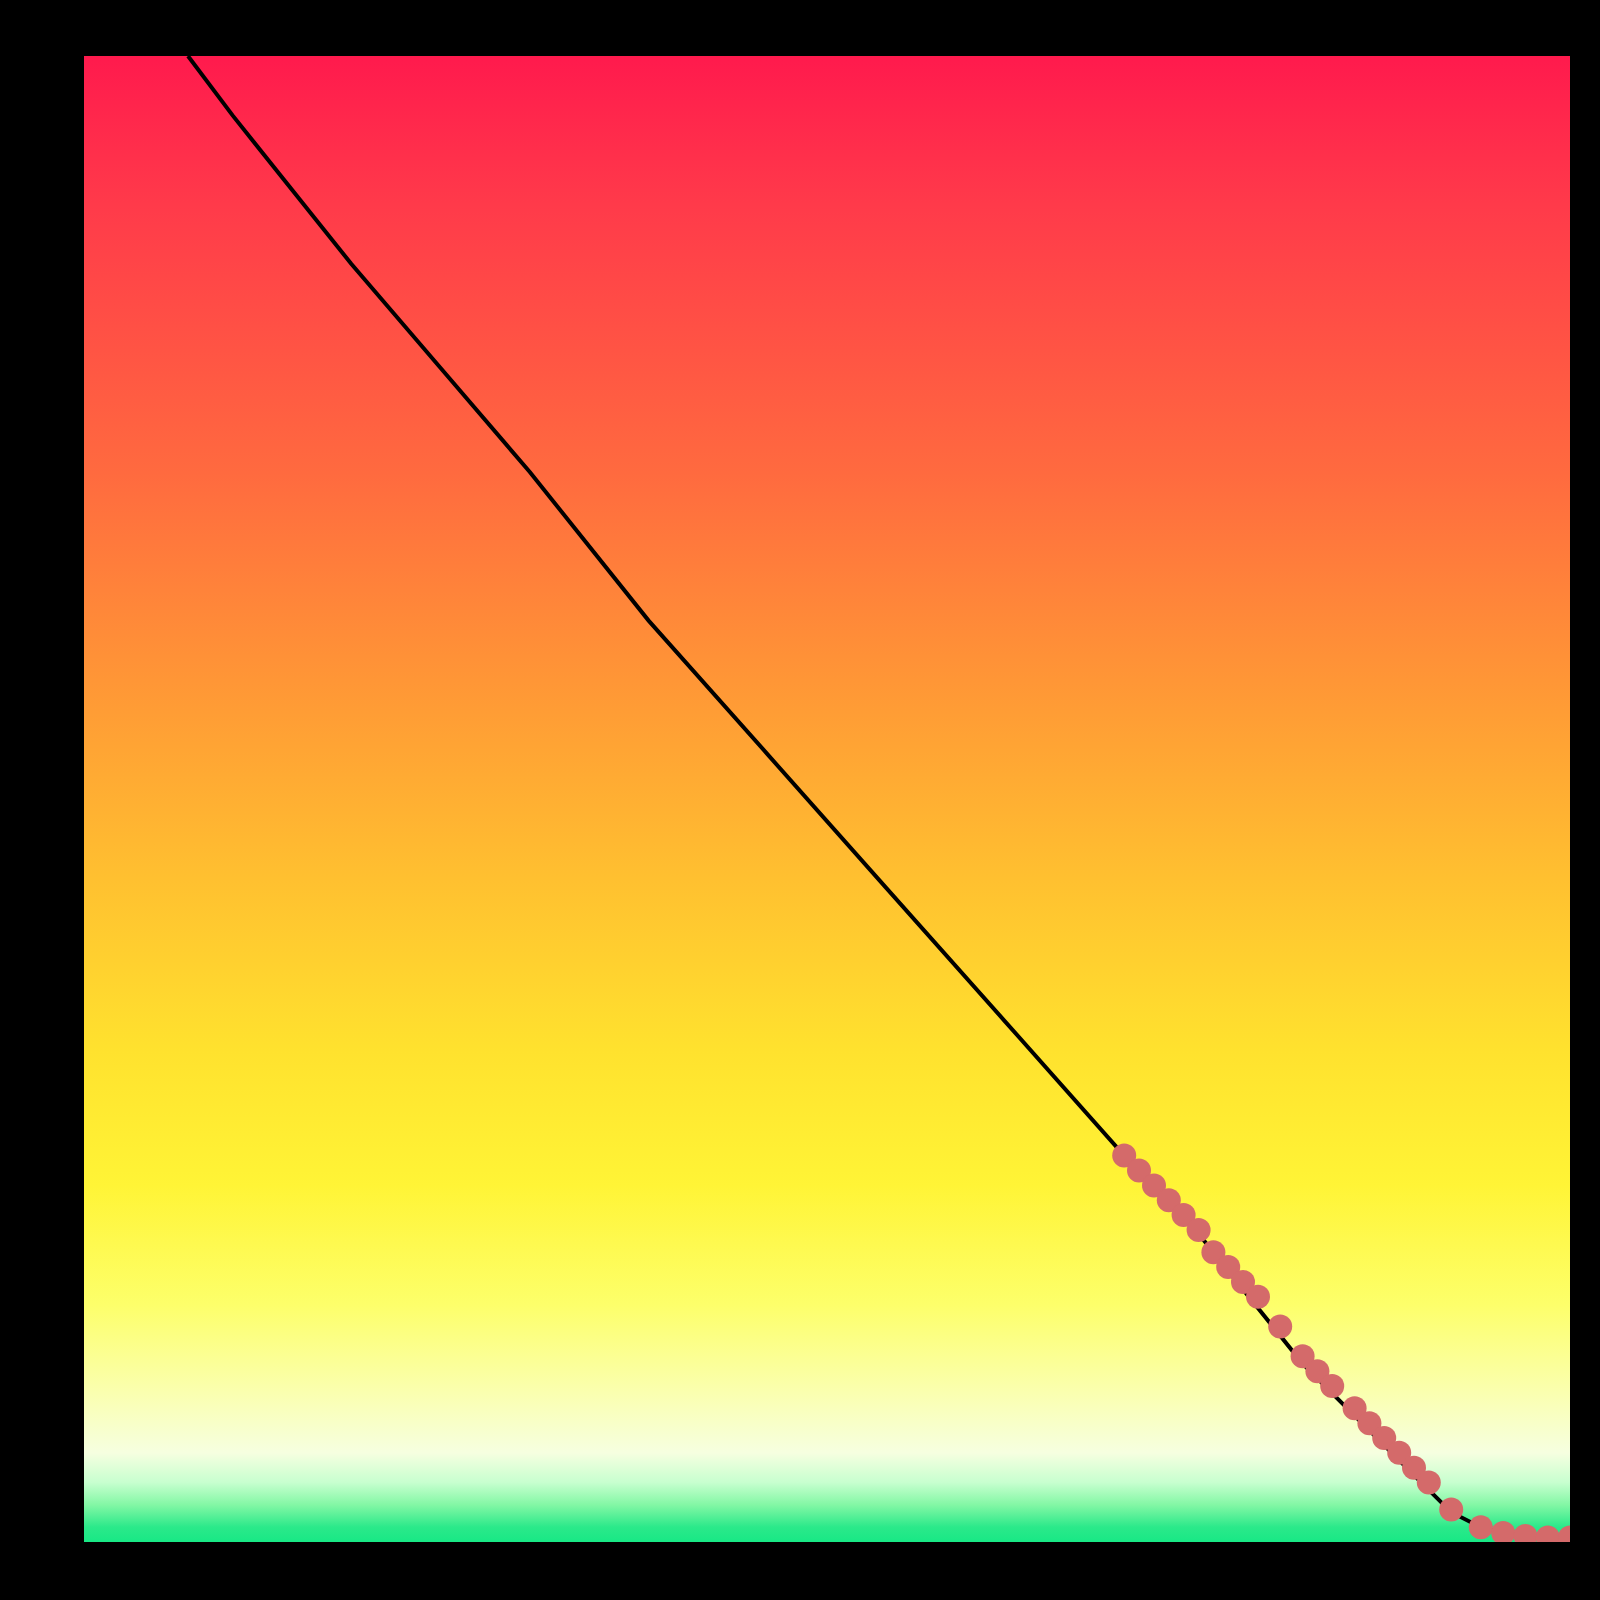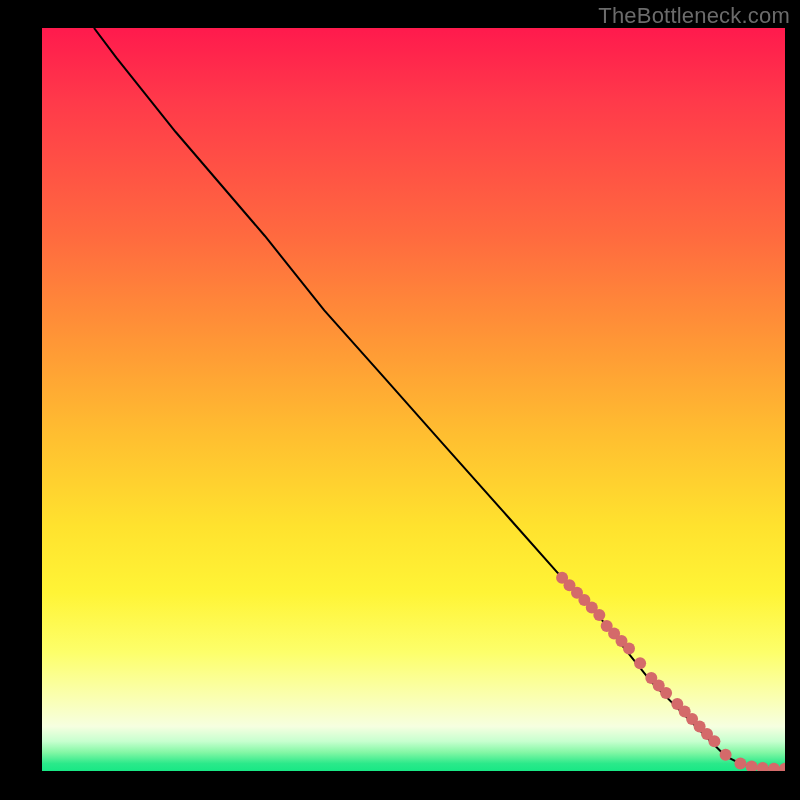--- a/index.html
+++ b/index.html
@@ -68,21 +68,20 @@
   }
   .dot {
     fill: #d46a6a;
   }
 </style>
 </head>
 <body>
 
 <div class="stage">
 
-  <div class="watermark">TheBottleneck.com</div>
 
   <div class="plot">
     <div class="gradient"></div>
 
     <svg class="curve" viewBox="0 0 743 743" preserveAspectRatio="none">
       <path id="curve-path" d="M52.0 0.0 L74.3 29.7 L104.0 66.9 L133.7 104.0 L178.3 156.0 L222.9 208.0 L282.3 282.3 L341.8 349.2 L401.2 416.1 L460.7 482.9 L520.1 549.8 L549.8 579.5 L579.5 616.7 L609.3 653.8 L639.0 683.6 L668.7 713.3 L683.6 728.1 L698.4 735.6 L713.3 739.3 L728.1 740.8 L743.0 740.8" stroke="#000000"></path>
       <g id="marker-group">
           <circle cx="520.1" cy="549.8" r="6" class="dot" fill="#d46a6a"></circle>
           <circle cx="527.5" cy="557.3" r="6" class="dot" fill="#d46a6a"></circle>
           <circle cx="535.0" cy="564.7" r="6" class="dot" fill="#d46a6a"></circle>

